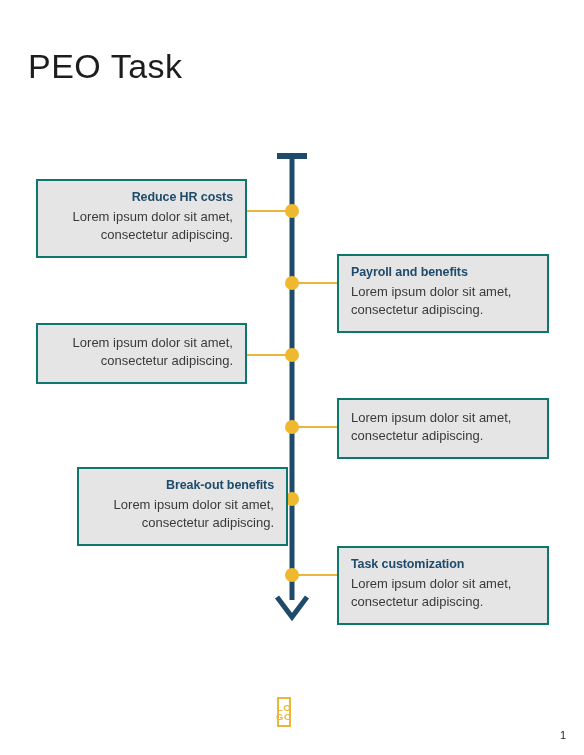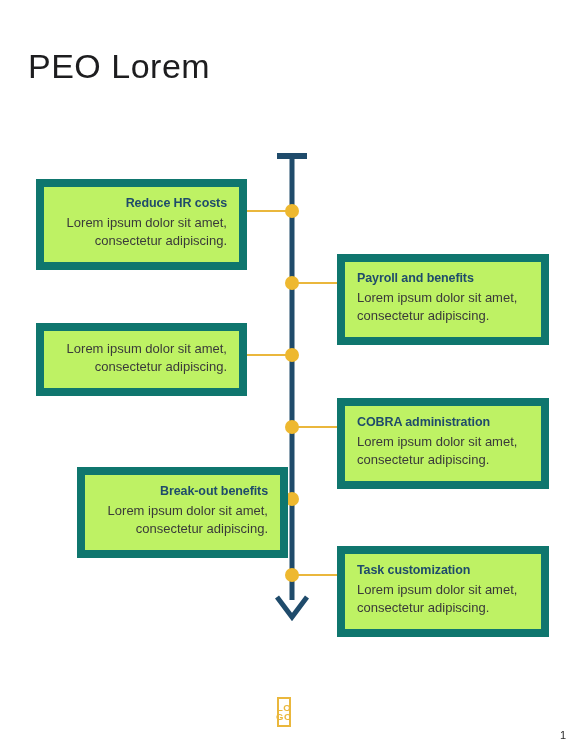--- a/index.html
+++ b/index.html
@@ -42,22 +42,22 @@
     left: 0;
     top: 0;
     width: 584px;
     height: 755px;
     pointer-events: none;
   }
 
   
   .card {
     position: absolute;
-    border: 8px solid #0f766e;
-    background: #bef264;
+    border: 2px solid #0f766e;
+    background: #e5e5e5;
     padding: 9px 12px 11px 12px;
   }
 
   .card.left {
     left: 36px;
     width: 211px;
     text-align: right;
   }
 
   .card.right {
@@ -111,21 +111,21 @@
     bottom: 14px;
     font-size: 11px;
     color: #2b2b2b;
   }
 </style>
 </head>
 <body>
 
 <div id="page">
 
-  <div id="page-title">PEO Lorem</div>
+  <div id="page-title">PEO Task</div>
 
   <svg id="timeline" viewBox="0 0 584 755" width="584" height="755">
 
     <line x1="292" y1="155" x2="292" y2="600" stroke="#1f4b6b" stroke-width="5"></line>
 
     <line x1="277" y1="156" x2="307" y2="156" stroke="#1f4b6b" stroke-width="6"></line>
 
     <polyline points="277,597 292,617 307,597" fill="none" stroke="#1f4b6b" stroke-width="5" stroke-linecap="butt" stroke-linejoin="miter"></polyline>
 
     <line x1="247" y1="211" x2="292" y2="211" stroke="#eab73c" stroke-width="2"></line>
@@ -152,21 +152,20 @@
   <div class="card right" style="top:254px;">
     <div class="card-title">Payroll and benefits</div>
     <div class="card-body">Lorem ipsum dolor sit amet, consectetur adipiscing.</div>
   </div>
 
   <div class="card left" style="top:323px;">
     <div class="card-body">Lorem ipsum dolor sit amet, consectetur adipiscing.</div>
   </div>
 
   <div class="card right" style="top:398px;">
-    <div class="card-title">COBRA administration</div>
     <div class="card-body">Lorem ipsum dolor sit amet, consectetur adipiscing.</div>
   </div>
 
   <div class="card left" style="top:467px;margin-left:41px;">
     <div class="card-title">Break-out benefits</div>
     <div class="card-body">Lorem ipsum dolor sit amet, consectetur adipiscing.</div>
   </div>
 
   <div class="card right" style="top:546px;">
     <div class="card-title">Task customization</div>

